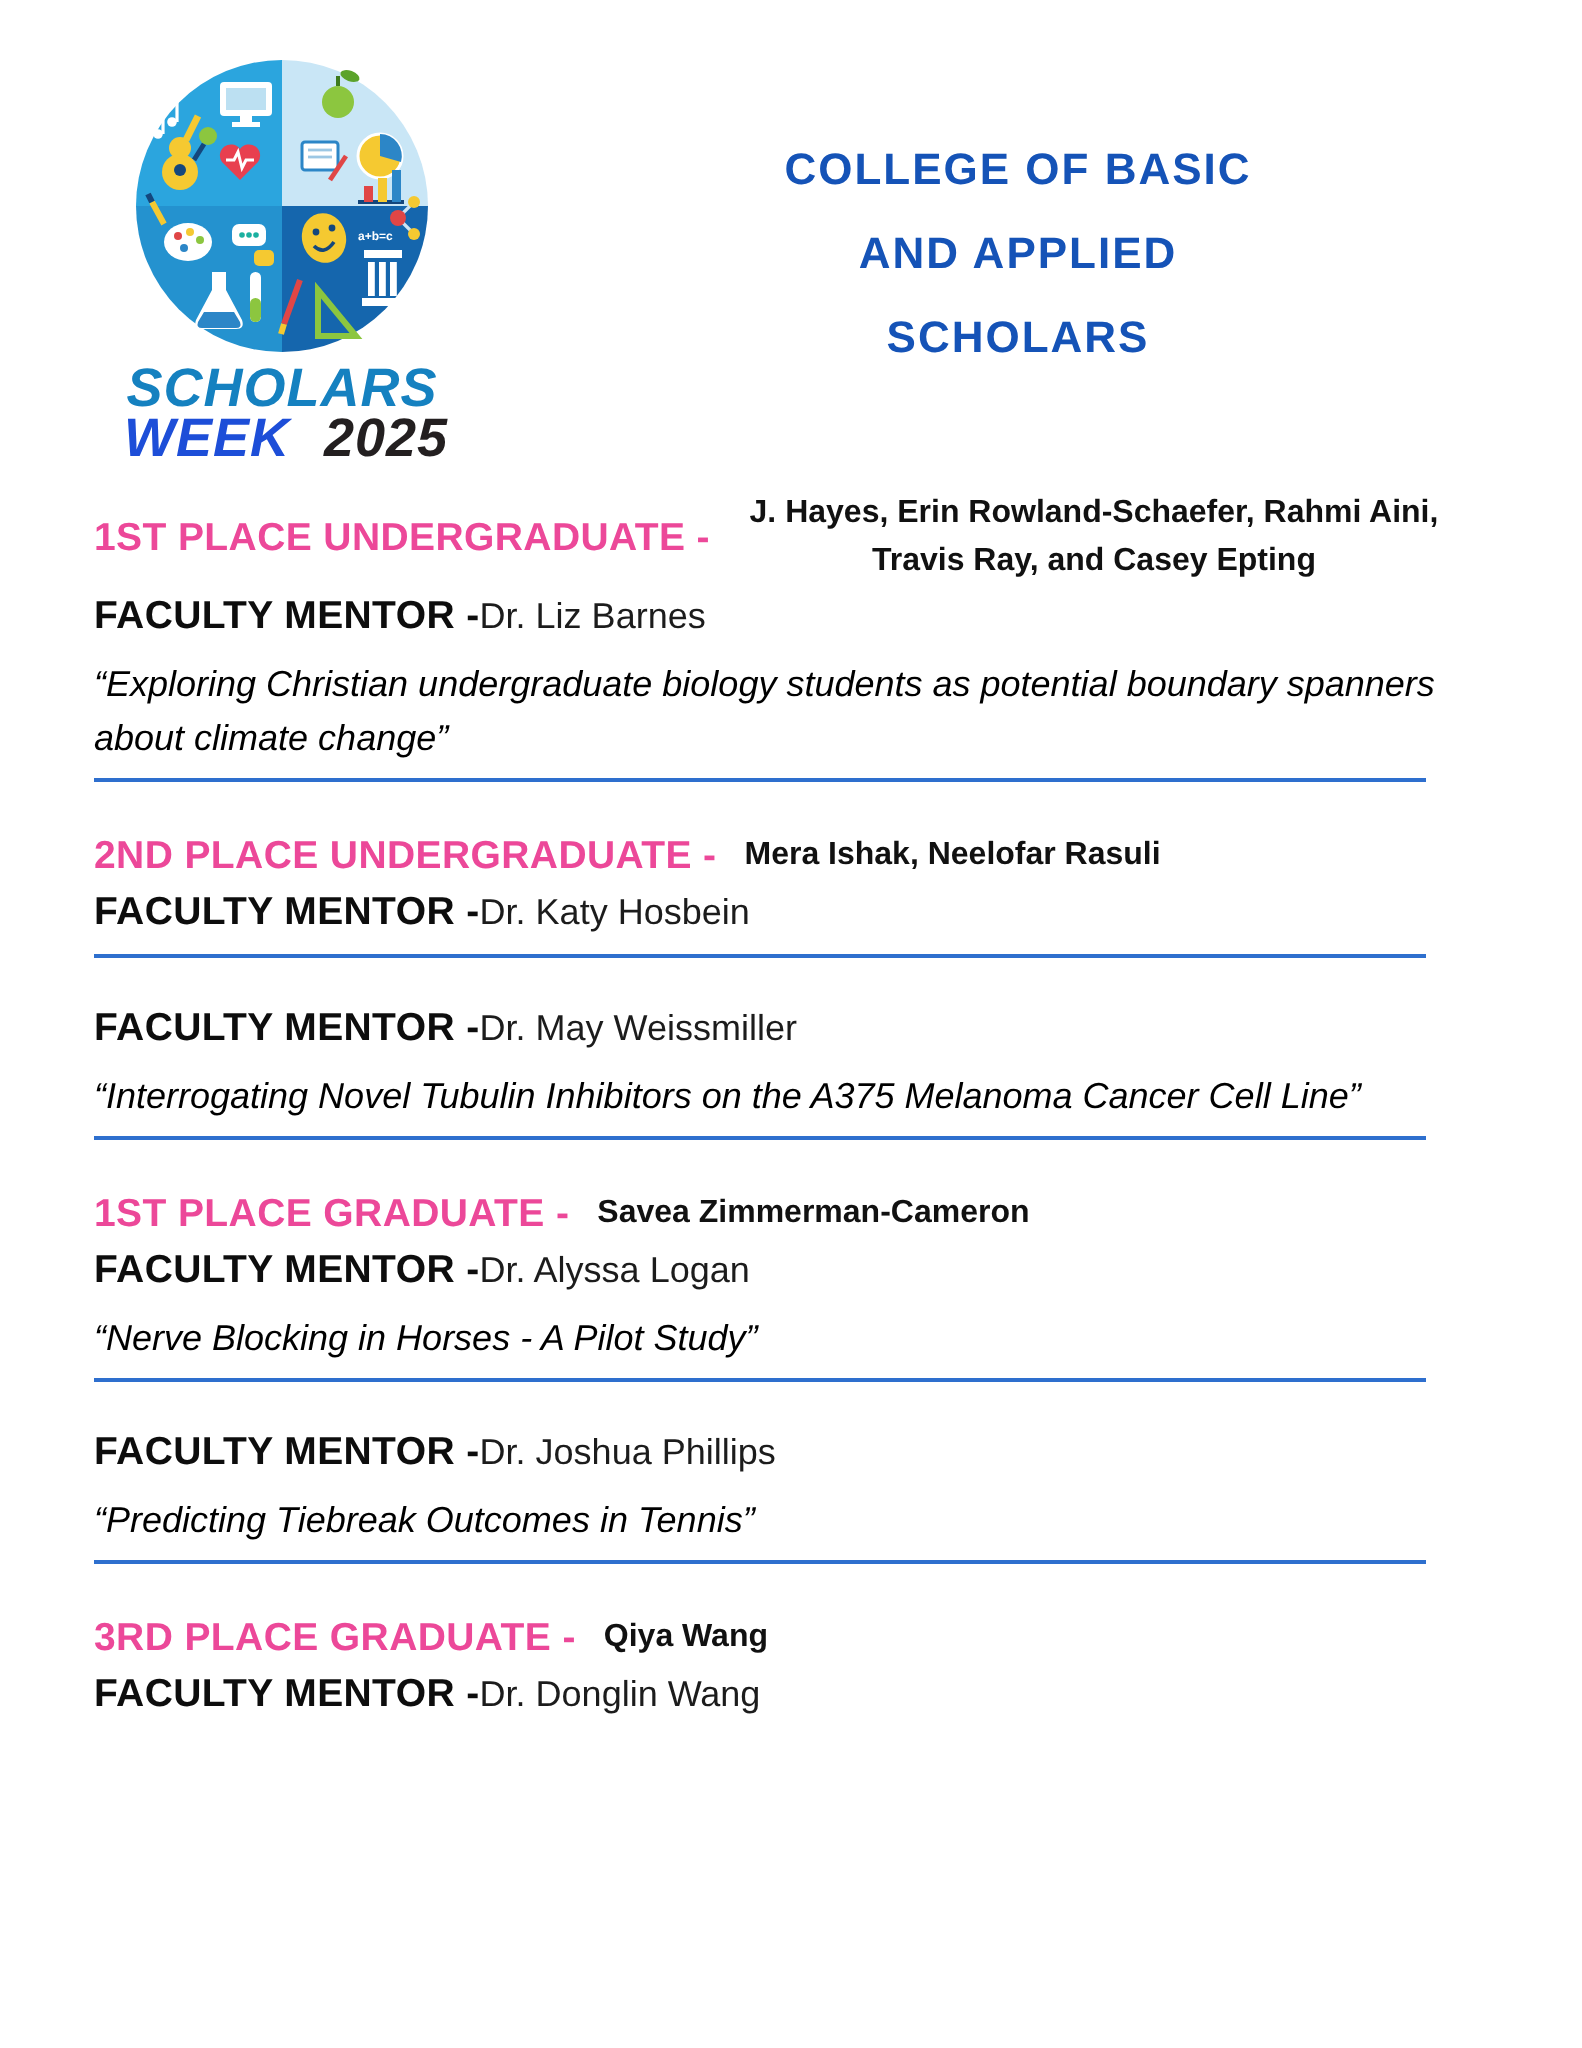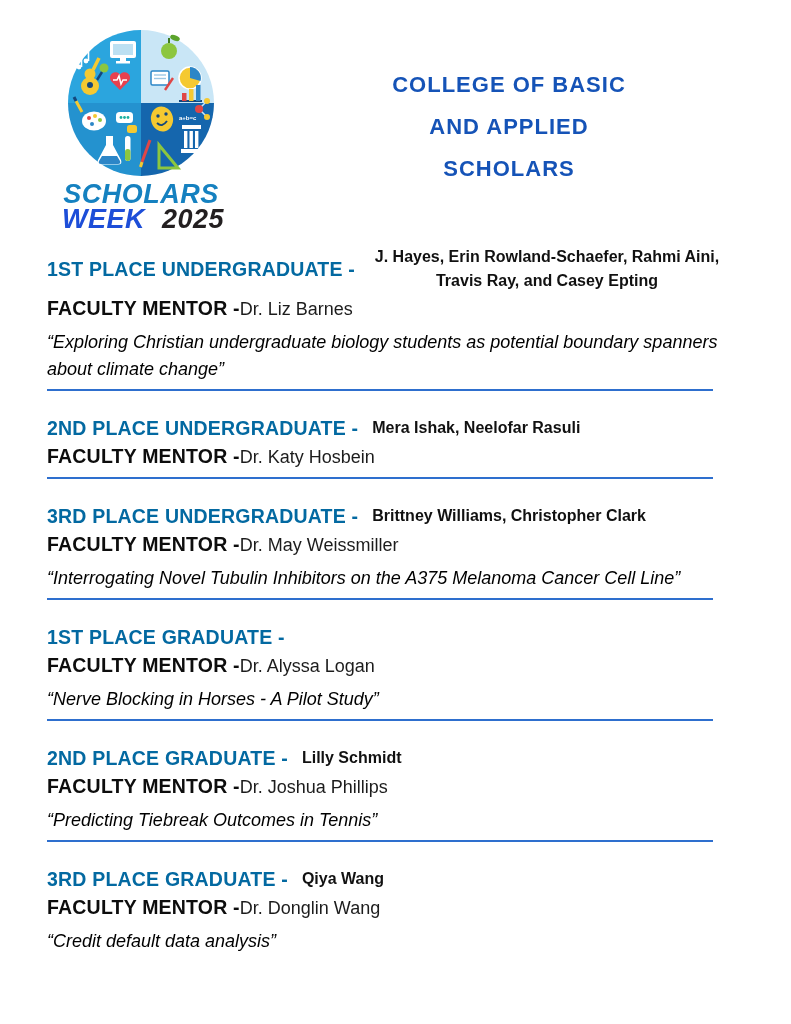--- a/index.html
+++ b/index.html
@@ -21,21 +21,21 @@
   .logo-line2 .black{color:#231F20;margin-left:17px;}
   .title{
     position:absolute;left:283px;top:64px;width:452px;
     text-align:center;font-weight:800;font-size:22px;line-height:42px;
     letter-spacing:1px;color:var(--title-color,#1553B7);
   }
   
   .content{position:absolute;left:0;top:243px;width:791px;box-sizing:border-box;padding:0 48px 0 47px;}
   .award{margin:0;}
   .place-row{display:flex;align-items:center;gap:14px;margin:0 0 4px 0;min-height:26px;}
-  .place-label{font-weight:800;font-size:19.5px;letter-spacing:.2px;color:#0369a1;white-space:nowrap;}
+  .place-label{font-weight:800;font-size:19.5px;letter-spacing:.2px;color:#ec4899;white-space:nowrap;}
   .winners{font-weight:700;font-size:16px;color:#111;}
   .winners-block{flex:0 0 352px;margin-left:2px;text-align:center;line-height:24px;}
   .mentor-row{display:flex;align-items:baseline;margin:0 0 4px 0;min-height:26px;}
   .mentor-label{font-weight:800;font-size:19.5px;letter-spacing:.2px;color:#0d0d0d;white-space:nowrap;}
   .mentor-name{font-size:18px;color:#1c1c1c;}
   .quote{font-style:italic;font-size:18px;line-height:27px;color:#000000;margin:6px 0 6px 0;max-width:672px;}
   .divider{border:none;border-top:2px solid var(--divider-color,#2E6FCE);margin:6px 0 24px 0;width:666px;}
   .tall-first .place-row{min-height:52px;margin-bottom:2px;}
 </style>
 </head>
@@ -191,64 +191,56 @@
         <span class="winners">Mera Ishak, Neelofar Rasuli</span>
       </div>
       <div class="mentor-row">
         <span class="mentor-label">FACULTY MENTOR -</span>
         <span class="mentor-name">Dr. Katy Hosbein</span>
       </div>
       <hr class="divider">
     </section>
 
     <section class="award">
-      <div class="place-row">
-        <span class="place-label">3RD PLACE UNDERGRADUATE -</span>
-        <span class="winners">Brittney Williams, Christopher Clark</span>
-      </div>
       <div class="mentor-row">
         <span class="mentor-label">FACULTY MENTOR -</span>
         <span class="mentor-name">Dr. May Weissmiller</span>
       </div>
       <p class="quote">“Interrogating Novel Tubulin Inhibitors on the A375 Melanoma Cancer Cell Line”</p>
       <hr class="divider">
     </section>
 
     <section class="award">
       <div class="place-row">
         <span class="place-label">1ST PLACE GRADUATE -</span>
+        <span class="winners">Savea Zimmerman-Cameron</span>
       </div>
       <div class="mentor-row">
         <span class="mentor-label">FACULTY MENTOR -</span>
         <span class="mentor-name">Dr. Alyssa Logan</span>
       </div>
       <p class="quote">“Nerve Blocking in Horses - A Pilot Study”</p>
       <hr class="divider">
     </section>
 
     <section class="award">
-      <div class="place-row">
-        <span class="place-label">2ND PLACE GRADUATE -</span>
-        <span class="winners">Lilly Schmidt</span>
-      </div>
       <div class="mentor-row">
         <span class="mentor-label">FACULTY MENTOR -</span>
         <span class="mentor-name">Dr. Joshua Phillips</span>
       </div>
       <p class="quote">“Predicting Tiebreak Outcomes in Tennis”</p>
       <hr class="divider">
     </section>
 
     <section class="award">
       <div class="place-row">
         <span class="place-label">3RD PLACE GRADUATE -</span>
         <span class="winners">Qiya Wang</span>
       </div>
       <div class="mentor-row">
         <span class="mentor-label">FACULTY MENTOR -</span>
         <span class="mentor-name">Dr. Donglin Wang</span>
       </div>
-      <p class="quote">“Credit default data analysis”</p>
 
     </section>
 
   </div>
 </div>
 
 </body></html>

